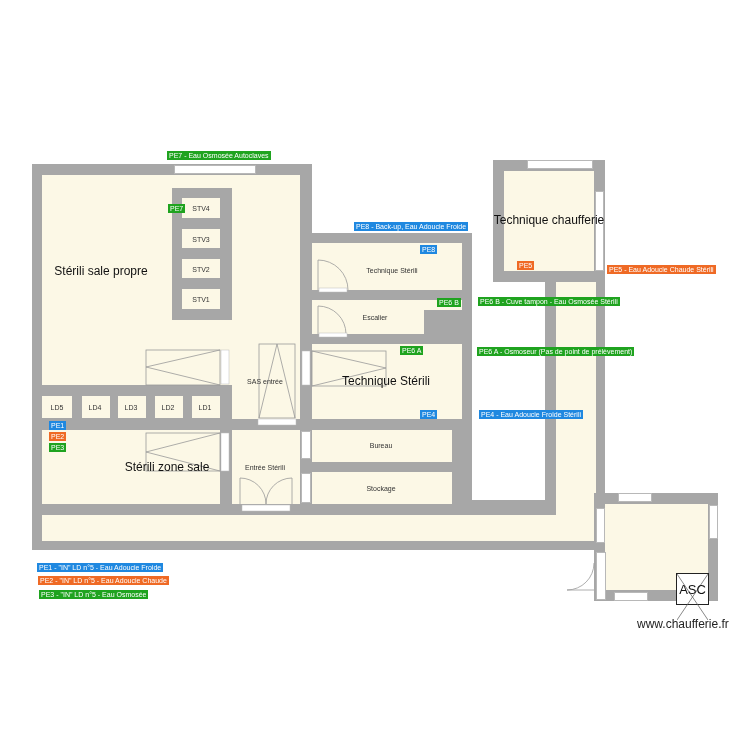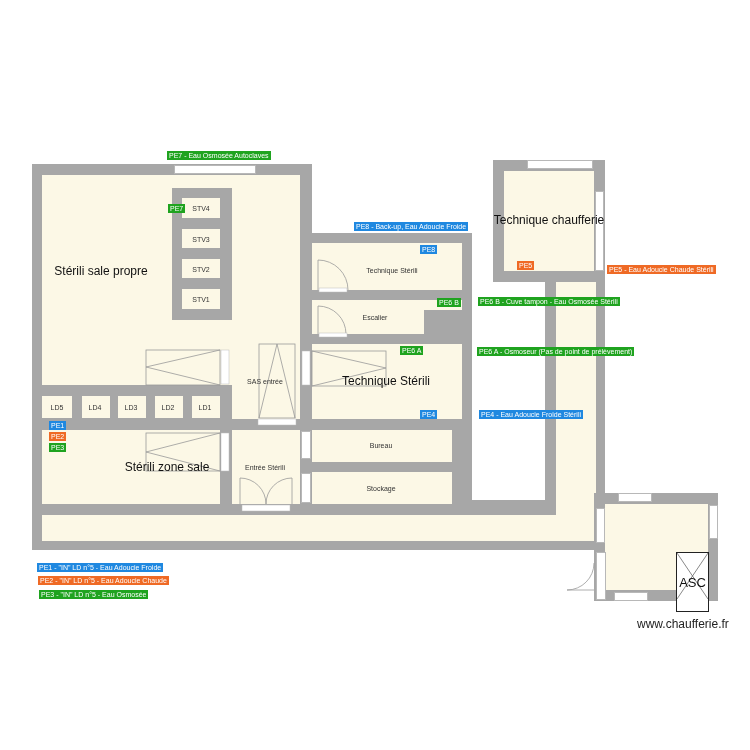--- a/index.html
+++ b/index.html
@@ -69,21 +69,21 @@
   <div class="room" style="left:504px;top:171px;width:90px;height:100px;"></div>
   <div class="window" style="left:527px;top:160px;width:66px;height:9px;"></div>
   <div class="window" style="left:595px;top:191px;width:9px;height:80px;"></div>
 
   <div class="wall" style="left:594px;top:493px;width:124px;height:108px;"></div>
   <div class="room" style="left:605px;top:504px;width:103px;height:86px;"></div>
   <div class="window" style="left:618px;top:493px;width:34px;height:9px;"></div>
   <div class="window" style="left:709px;top:505px;width:9px;height:34px;"></div>
   <div class="window" style="left:614px;top:592px;width:34px;height:9px;"></div>
   <div class="window" style="left:596px;top:508px;width:9px;height:35px;"></div>
-  <div class="asc" style="left:676px;top:552px;width:33px;height:60px;">
+  <div class="asc" style="left:676px;top:573px;width:33px;height:32px;">
     <svg width="31" height="46" style="position:absolute;left:0;top:0;">
         <line x1="0" y1="0" x2="31" y2="46" stroke="#555" stroke-width="0.7"></line>
         <line x1="31" y1="0" x2="0" y2="46" stroke="#555" stroke-width="0.7"></line>
       </svg>
     <span>ASC</span>
   </div>
 
   <div class="window" style="left:174px;top:165px;width:82px;height:9px;"></div>
   <div class="window" style="left:301px;top:473px;width:10px;height:30px;"></div>
   <div class="window" style="left:301px;top:431px;width:10px;height:28px;"></div>

